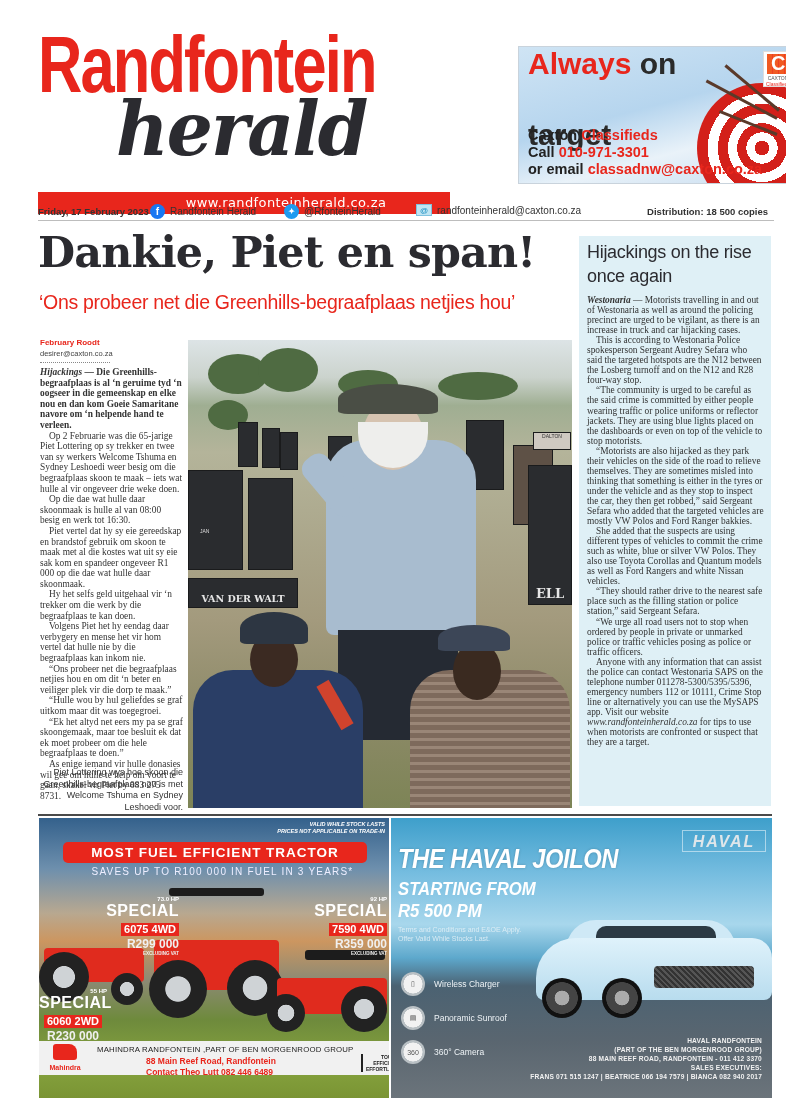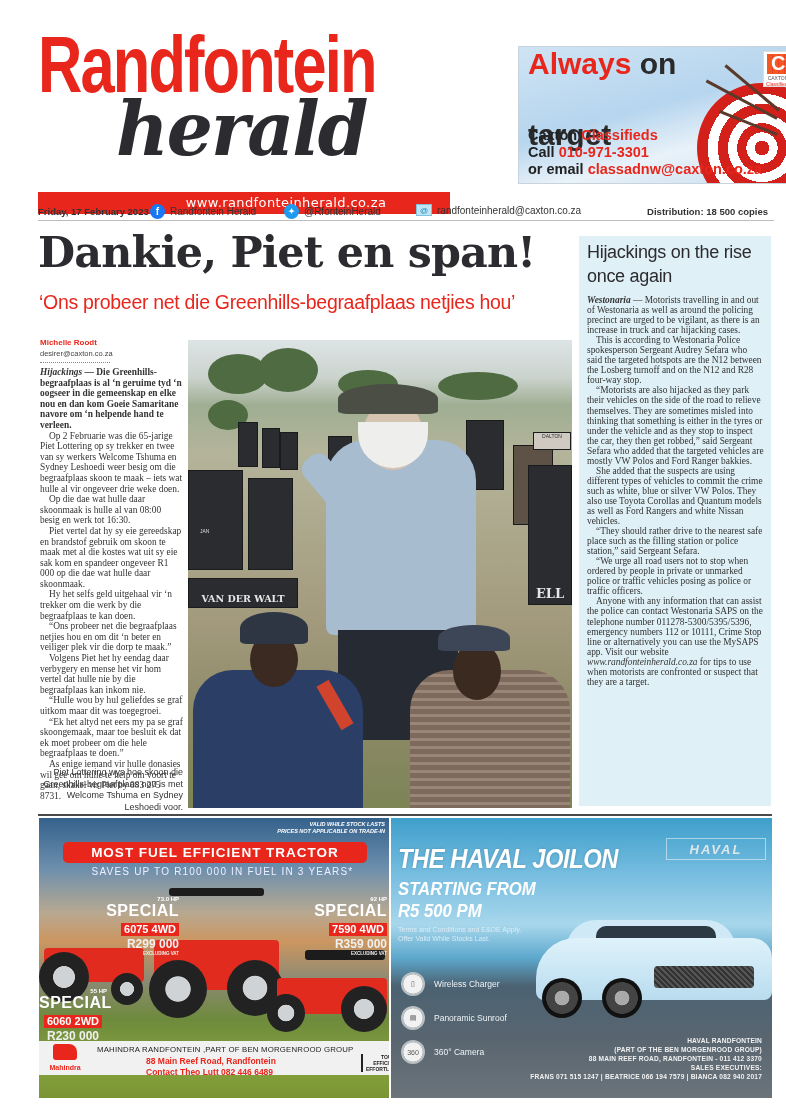--- a/index.html
+++ b/index.html
@@ -100,21 +100,21 @@
   .ma-logo .txt { font-size: 7px; font-weight: bold; color: #e8261c; margin-top: 4px; }
   .ma-line1 { position: absolute; left: 58px; top: 4px; font-size: 7.8px; color: #222; letter-spacing: 0.2px; }
   .ma-line2, .ma-line3 { position: absolute; left: 107px; font-size: 8.5px; color: #e8261c; font-weight: bold; }
   .ma-line2 { top: 15px; }
   .ma-line3 { top: 26px; }
   .ma-tough { position: absolute; right: 4px; top: 13px; font-size: 5px; font-weight: bold; line-height: 6px; color: #222; text-align: right; border-left: 2px solid #222; padding-left: 3px; }
 
   
   .ad-haval { position: absolute; left: 391px; top: 818px; width: 381px; height: 280px; overflow: hidden;
     background: linear-gradient(180deg, #3e9fcb 0%, #76bde0 20%, #a8d7ec 38%, #5da8cc 50%, #4b6272 60%, #5a6670 80%, #6b747b 100%); }
-  .hv-logo { position: absolute; right: 6px; top: 20px; width: 100px; height: 22px; border: 1px solid rgba(255,255,255,0.5); color: #dfe6ea; font-style: italic; font-weight: bold; font-size: 13px; text-align: center; line-height: 22px; letter-spacing: 2px; }
+  .hv-logo { position: absolute; right: 6px; top: 12px; width: 84px; height: 22px; border: 1px solid rgba(255,255,255,0.5); color: #dfe6ea; font-style: italic; font-weight: bold; font-size: 16px; text-align: center; line-height: 22px; letter-spacing: 2px; }
   .hv-title { position: absolute; left: 7px; top: 26px; color: #fff; font-style: italic; font-weight: bold; font-size: 27px; letter-spacing: -0.5px; transform: scaleX(0.88); transform-origin: left; text-shadow: 0 0 3px rgba(0,0,0,0.2); }
   .hv-start { position: absolute; left: 7px; top: 60px; color: #fff; font-style: italic; font-weight: bold; font-size: 19px; line-height: 22px; transform: scaleX(0.88); transform-origin: left; }
   .hv-terms { position: absolute; left: 7px; top: 107px; color: #e6f2f8; font-size: 7px; line-height: 9px; opacity: 0.85; }
   .hv-car { position: absolute; left: 145px; top: 102px; width: 236px; height: 100px; }
   .hv-car .body { position: absolute; left: 0; top: 18px; width: 236px; height: 62px; background: linear-gradient(180deg, #dff2fb, #b8dcee); border-radius: 40px 20px 8px 8px; }
   .hv-car .roof { position: absolute; left: 30px; top: 0; width: 170px; height: 30px; background: #cfe9f6; border-radius: 30px 30px 0 0; }
   .hv-car .win { position: absolute; left: 60px; top: 6px; width: 120px; height: 18px; background: #2c3a44; border-radius: 10px 10px 0 0; }
   .hv-car .grille { position: absolute; left: 118px; top: 46px; width: 100px; height: 22px; background: repeating-linear-gradient(45deg, #333 0 2px, #555 2px 4px); border-radius: 4px; }
   .hv-car .wheel { position: absolute; top: 58px; width: 40px; height: 40px; border-radius: 50%; background: radial-gradient(circle, #aaa 0 25%, #444 27% 55%, #111 57%); }
   .hv-feat { position: absolute; left: 10px; display: flex; align-items: center; gap: 9px; color: #eef3f6; font-size: 8.5px; }
@@ -170,32 +170,32 @@
     <span class="ico-mail">@</span>
     <span>randfonteinherald@caxton.co.za</span>
   </div>
   <div class="item dist">Distribution: 18 500 copies</div>
 </div>
 
 <h1 class="headline">Dankie, Piet en span!</h1>
 <div class="subhead">‘Ons probeer net die Greenhills-begraafplaas netjies hou’</div>
 
 <div class="byline">
-  <div class="name">Michelle Roodt</div>
+  <div class="name">February Roodt</div>
   <div class="email">desirer@caxton.co.za</div>
 </div>
 
 <div class="article-col">
   <p class="lead"><i>Hijackings</i><span> — Die Greenhills-begraafplaas is al ‘n geruime tyd ‘n oogseer in die gemeenskap en elke nou en dan kom Goeie Samaritane navore om ‘n helpende hand te verleen.</span></p>
   <p>Op 2 Februarie was die 65-jarige Piet Lottering op sy trekker en twee van sy werkers Welcome Tshuma en Sydney Leshoedi weer besig om die begraafplaas skoon te maak – iets wat hulle al vir ongeveer drie weke doen.</p>
   <p>Op die dae wat hulle daar skoonmaak is hulle al van 08:00 besig en werk tot 16:30.</p>
   <p>Piet vertel dat hy sy eie gereedskap en brandstof gebruik om skoon te maak met al die kostes wat uit sy eie sak kom en spandeer ongeveer R1 000 op die dae wat hulle daar skoonmaak.</p>
   <p>Hy het selfs geld uitgehaal vir ‘n trekker om die werk by die begraafplaas te kan doen.</p>
+  <p>Volgens Piet het hy eendag daar verbygery en mense het vir hom vertel dat hulle nie by die begraafplaas kan inkom nie.</p>
   <p>“Ons probeer net die begraafplaas netjies hou en om dit ‘n beter en veiliger plek vir die dorp te maak.”</p>
-  <p>Volgens Piet het hy eendag daar verbygery en mense het vir hom vertel dat hulle nie by die begraafplaas kan inkom nie.</p>
   <p>“Hulle wou by hul geliefdes se graf uitkom maar dit was toegegroei.</p>
   <p>“Ek het altyd net eers my pa se graf skoongemaak, maar toe besluit ek dat ek moet probeer om die hele begraafplaas te doen.”</p>
   <p>As enige iemand vir hulle donasies wil gee om hulle te help om voort te gaan, skakel vir Piet by 083 275 8731.</p>
 </div>
 
 <div class="caption">Piet Lottering wys hoe skoon die Greenhills-begraafplaas nou is met Welcome Tshuma en Sydney Leshoedi voor.</div>
 
 <div class="photo">
 
   <div class="ph-tree" style="left:20px;top:14px;width:60px;height:40px;"></div>
@@ -236,20 +236,21 @@
   <div class="ph-person" style="left:222px;top:330px;width:160px;height:140px;background:#7e6a5c;border-radius:40px 40px 0 0;background-image:repeating-linear-gradient(0deg,#7e6a5c 0 5px,#9a8677 5px 8px);"></div>
   <div class="ph-person" style="left:265px;top:302px;width:48px;height:58px;background:#3a2a20;border-radius:50%;"></div>
   <div class="ph-hat" style="left:250px;top:285px;width:72px;height:26px;background:#3c4657;"></div>
 </div>
 
 <div class="sidebar">
   <h2>Hijackings on the rise once again</h2>
   <div class="body">
     <p class="lead"><i class="place">Westonaria</i><span> — Motorists travelling in and out of Westonaria as well as around the policing precinct are urged to be vigilant, as there is an increase in truck and car hijacking cases.</span></p>
     <p>This is according to Westonaria Police spokesperson Sergeant Audrey Sefara who said the targeted hotspots are the N12 between the Losberg turnoff and on the N12 and R28 four-way stop.</p>
+    <p>“The community is urged to be careful as the said crime is committed by either people wearing traffic or police uniforms or reflector jackets. They are using blue lights placed on the dashboards or even on top of the vehicle to stop motorists.</p>
     <p>“Motorists are also hijacked as they park their vehicles on the side of the road to relieve themselves. They are sometimes misled into thinking that something is either in the tyres or under the vehicle and as they stop to inspect the car, they then get robbed,” said Sergeant Sefara who added that the targeted vehicles are mostly VW Polos and Ford Ranger bakkies.</p>
     <p>She added that the suspects are using different types of vehicles to commit the crime such as white, blue or silver VW Polos. They also use Toyota Corollas and Quantum models as well as Ford Rangers and white Nissan vehicles.</p>
     <p>“They should rather drive to the nearest safe place such as the filling station or police station,” said Sergeant Sefara.</p>
     <p>“We urge all road users not to stop when ordered by people in private or unmarked police or traffic vehicles posing as police or traffic officers.</p>
     <p><span>Anyone with any information that can assist the police can contact Westonaria SAPS on the telephone number 011278-5300/5395/5396, emergency numbers 112 or 10111, Crime Stop line or alternatively you can use the MySAPS app. Visit our website </span><i>www.randfonteinherald.co.za</i><span> for tips to use when motorists are confronted or suspect that they are a target.</span></p>
   </div>
 </div>
 
 <div class="rule"></div>
 

